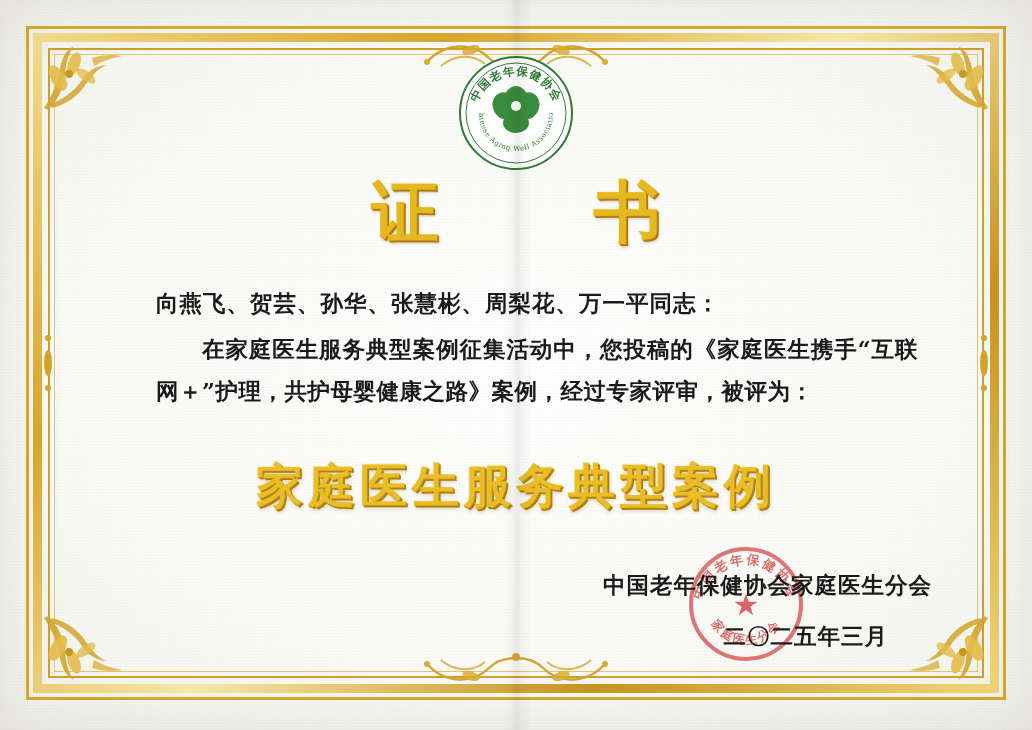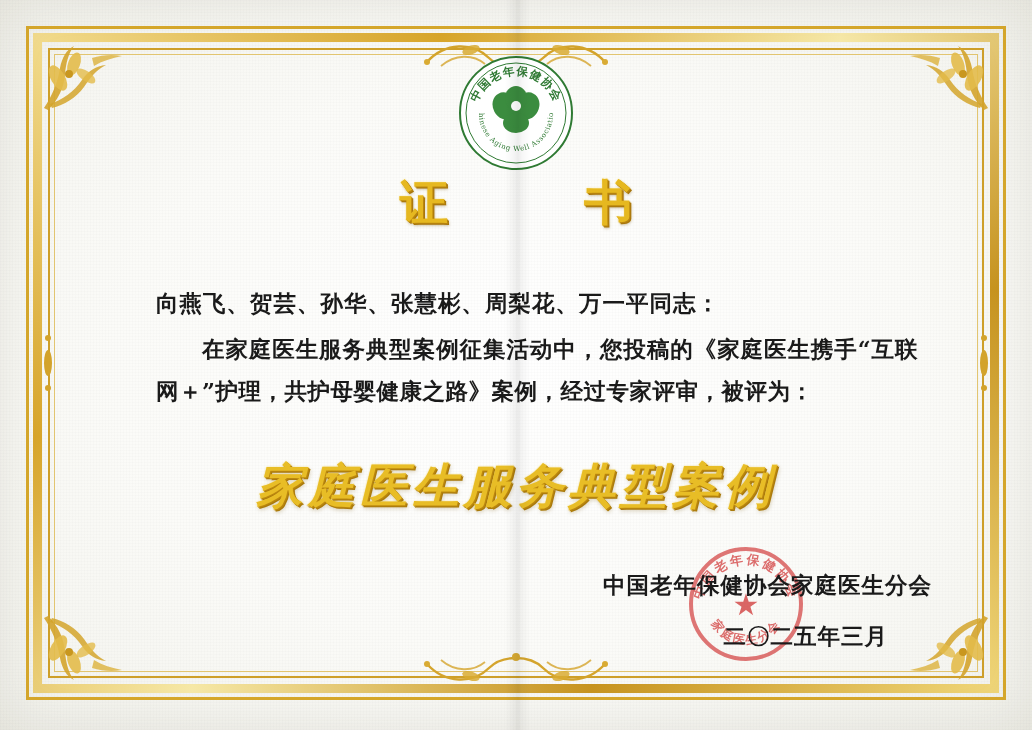--- a/index.html
+++ b/index.html
@@ -146,21 +146,21 @@
   }
 
   
   .cert-title {
     position: absolute;
     top: 118px;
     left: 0;
     right: 0;
     text-align: center;
     font-family: "DejaVu Serif", "Liberation Serif", serif;
-    font-size: 48px;
+    font-size: 67px;
     font-weight: bold;
     letter-spacing: 44px;
     text-indent: 44px;
     line-height: 1;
     color: #e6b820;
     text-shadow:
       1px 1px 0 #b9850f,
       2px 2px 0 #a8760c,
       2px 3px 3px rgba(120,85,10,0.35),
       0 0 2px #f7df82;
@@ -208,21 +208,20 @@
     font-family: "DejaVu Serif", "Liberation Serif", serif;
     font-size: 47px;
     font-weight: bold;
     letter-spacing: 5px;
     color: #e8bd26;
     text-shadow:
       1px 1px 0 #bb870f,
       2px 2px 0 #a97a0c,
       2px 3px 4px rgba(120,85,10,0.3),
       0 0 2px #f8e28a;
-    font-style: italic;
   }
 
   
   .closing {
     position: absolute;
     top: 455px;
     left: 86px;
     font-family: "DejaVu Serif", "Liberation Serif", serif;
     font-size: 22.5px;
     font-weight: bold;

